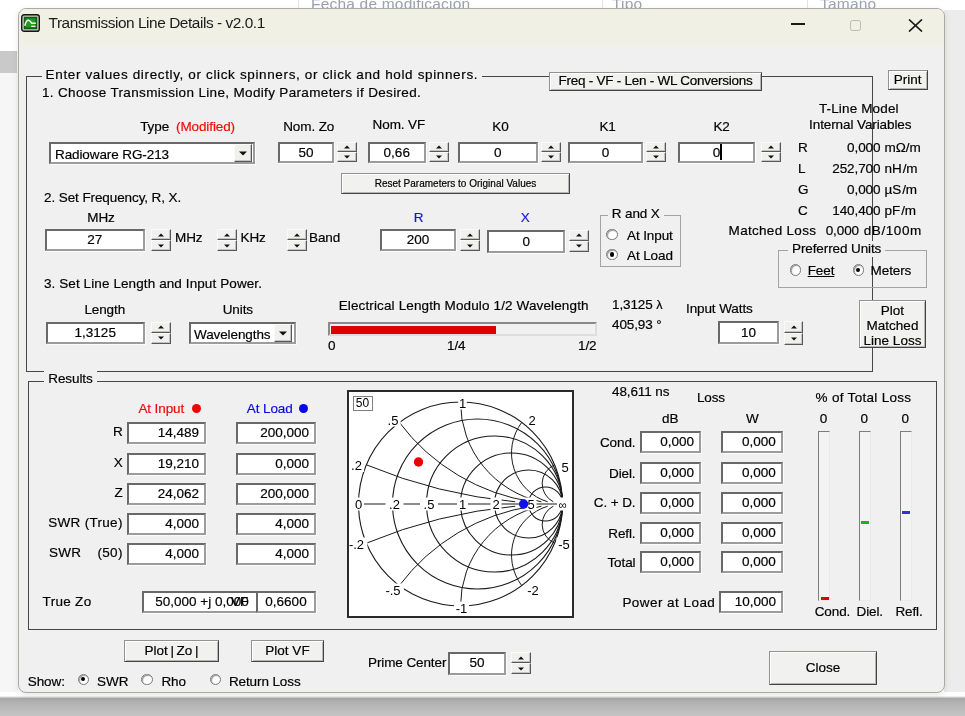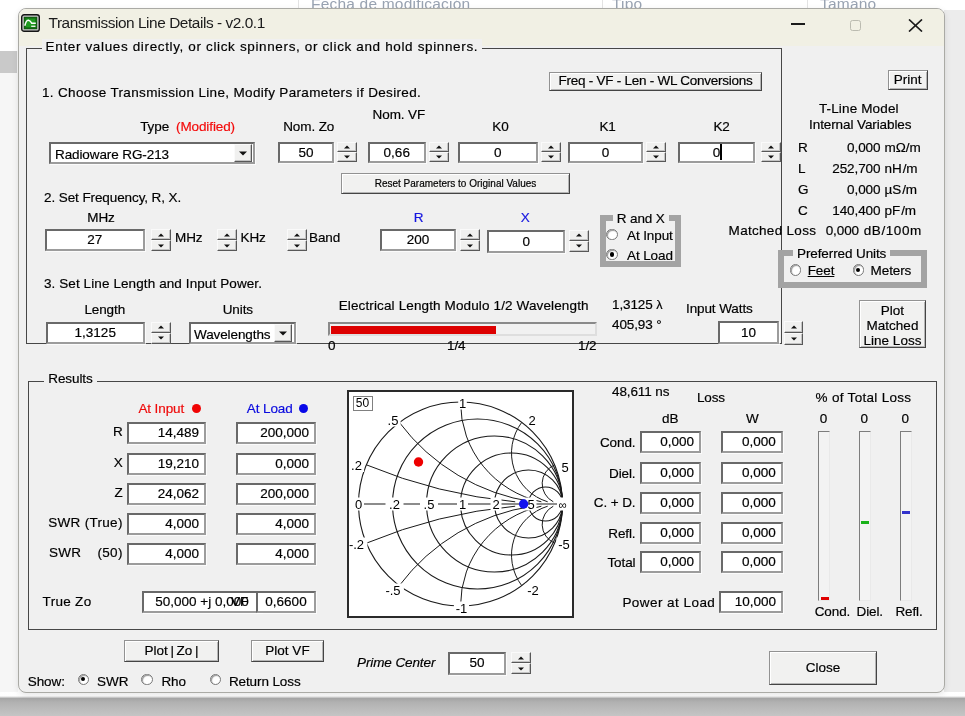--- a/index.html
+++ b/index.html
@@ -10,21 +10,21 @@
 .bt{-webkit-text-stroke:0.18px #000;background:#f1f1f0;border:1px solid;border-color:#929292 #444 #444 #929292;
 box-shadow:inset 1px 1px 0 #fff,inset -1px -1px 0 #b5b5b5;text-align:center;color:#000;white-space:nowrap}
 .spn{}
 .sb{position:relative;width:100%;background:#f0f0ef;border:1px solid;border-color:#fafafa #585858 #585858 #fafafa;box-shadow:inset -1px -1px 0 #c3c3c3}
 .tu,.td{position:absolute;left:50%;top:50%;width:0;height:0;border-left:3.2px solid transparent;border-right:3.2px solid transparent}
 .tu{border-bottom:3.8px solid #111;transform:translate(-50%,-52%)}
 .td{border-top:3.8px solid #111;transform:translate(-50%,-48%)}
 .rd{width:11.5px;height:11.5px;border-radius:50%;background:#fff;border:1px solid #787878;box-shadow:inset 1px 1px 1px #9a9a9a}
 .rd.on::after{content:"";position:absolute;left:2.7px;top:2.7px;width:4.2px;height:4.2px;background:#000;border-radius:50%}
 .gb{border:1.5px solid #474747}
-.gb2{border:6px solid #a3a3a3}
+.gb2{border:1px solid #a3a3a3}
 .lg{-webkit-text-stroke:0.18px #000;position:absolute;top:-10.2px;background:#f0f0f0;padding:0 4px;font-size:13.5px;line-height:16px;white-space:nowrap;letter-spacing:-0.1px}
 .cbtn{position:absolute;right:2px;top:2px;bottom:2px;width:18px;background:#f0f0ef;border:1px solid;border-color:#fafafa #585858 #585858 #fafafa;box-shadow:inset -1px -1px 0 #c3c3c3}
 .cbtn::after{content:"";position:absolute;left:50%;top:50%;transform:translate(-50%,-40%);border-left:4px solid transparent;border-right:4px solid transparent;border-top:4.5px solid #111}
 </style></head><body>
 <div style="left:0;top:0;width:965px;height:716px;background:#ffffff"></div>
 <div class="lb" style="left:311px;top:-4px;font-size:15.5px;color:#99a3b2;letter-spacing:0.2px;-webkit-text-stroke:0">Fecha de modificación</div>
 <div class="lb" style="left:612px;top:-4px;font-size:15.5px;color:#99a3b2;letter-spacing:0.2px;-webkit-text-stroke:0">Tipo</div>
 <div class="lb" style="left:820px;top:-4px;font-size:15.5px;color:#99a3b2;letter-spacing:0.2px;-webkit-text-stroke:0">Tamaño</div>
 <div style="left:297.5px;top:0;width:1px;height:8px;background:#e3e3e3"></div>
 <div style="left:601.5px;top:0;width:1px;height:8px;background:#e3e3e3"></div>
@@ -46,28 +46,28 @@
 <path d="M3.8 11.8 Q5.3 5.8 7.4 6.3 T10.8 9.3 L14.8 9.3" stroke="#fff" stroke-width="1.5" fill="none"></path>
 <path d="M10.2 12.3 h4.3" stroke="#f2f2f2" stroke-width="1.3"></path>
 </svg></div>
 <div class="lb" style="left:48.5px;top:14.4px;font-size:15.4px;line-height:18px;letter-spacing:-0.44px;color:#1b1b1b;-webkit-text-stroke:0">Transmission Line Details - v2.0.1</div>
 <div style="left:791px;top:23.3px;width:13.5px;height:1.9px;background:#1b1b1b"></div>
 <div style="left:849.9px;top:19.6px;width:11.2px;height:11.3px;border:1.6px solid #bbbbb0;border-radius:2.5px"></div>
 <div style="left:908px;top:18.4px;width:15px;height:13px">
 <svg width="15" height="13" viewBox="0 0 15 13">
 <path d="M1 0.5 L14 12.5 M14 0.5 L1 12.5" stroke="#1b1b1b" stroke-width="1.7"></path>
 </svg></div>
-<div class="gb" style="left:26px;top:48px;width:756px;height:295.5px">
+<div class="gb" style="left:26px;top:76px;width:847px;height:295.5px">
     <span class="lg" style="left:14.6px"><span style="letter-spacing:0.64px">Enter values directly, or click spinners, or click and hold spinners.</span></span>
   </div>
 <div class="lb" style="left:42px;top:85.2px;letter-spacing:0.34px">1. Choose Transmission Line, Modify Parameters if Desired.</div>
 <div class="lb" style="left:140.2px;top:119.2px;text-align:center;">Type</div>
 <div class="lb" style="left:176px;top:119.2px;color:#f40b0b">(Modified)</div>
 <div class="lb" style="left:283.2px;top:119.2px;">Nom. Zo</div>
-<div class="lb" style="left:372.6px;top:107px;">Nom. VF</div>
+<div class="lb" style="left:372.6px;top:117px;">Nom. VF</div>
 <div class="lb" style="left:492.3px;top:119.2px;">K0</div>
 <div class="lb" style="left:599.4px;top:119.2px;">K1</div>
 <div class="lb" style="left:713.4px;top:119.2px;">K2</div>
 <div class="tb" style="left:49px;top:142px;width:205.5px;height:21.5px;line-height:17.5px;text-align:left;"></div>
 <div class="lb" style="left:55px;top:146.5px">Radioware RG-213</div>
 <div class="cbtn" style="left:234px;top:144px;width:18px;height:17.5px;right:auto;bottom:auto"></div>
 <div class="tb" style="left:278px;top:141.5px;width:56px;height:21px;line-height:17px;text-align:center;">50</div>
 <div class="spn" style="left:337px;top:141.5px;width:20px;height:21px">
 <div class="sb" style="height:10px">
       <i class="tu"></i>
@@ -344,21 +344,21 @@
 <div class="lb" style="left:901.6px;top:410.6px">0</div>
 <div style="left:899.5px;top:431.4px;width:12.3px;height:170px;background:#f3f3f3;border:1.5px solid;border-color:#7d7d7d #e9e9e9 #e9e9e9 #7d7d7d"></div>
 <div style="left:820.9px;top:597.2px;width:8px;height:3px;background:#e00000"></div>
 <div style="left:861.4px;top:521.4px;width:8px;height:3px;background:#19b219"></div>
 <div style="left:902.3px;top:511.2px;width:8px;height:3px;background:#3333cc"></div>
 <div class="lb" style="left:814.7px;top:603.6px;">Cond.</div>
 <div class="lb" style="left:856.5px;top:603.6px;">Diel.</div>
 <div class="lb" style="left:895.4px;top:603.6px;">Refl.</div>
 <div class="bt" style="left:124px;top:639.5px;width:95px;height:22.5px;font-size:13.5px;line-height:20px;">Plot | Zo |</div>
 <div class="bt" style="left:251px;top:639.5px;width:73px;height:22.5px;font-size:13.5px;line-height:20px;">Plot VF</div>
-<div class="lb" style="left:357px;top:655.2px;font-style:italic;">Prime Center</div>
+<div class="lb" style="left:368px;top:655.2px;">Prime Center</div>
 <div class="tb" style="left:448px;top:652px;width:58px;height:22.5px;line-height:18.5px;text-align:center;">50</div>
 <div class="spn" style="left:511px;top:652px;width:20px;height:22.5px">
 <div class="sb" style="height:11px">
       <i class="tu"></i>
     </div>
 <div class="sb" style="height:11px">
       <i class="td"></i>
     </div>
   </div>
 <div class="bt" style="left:769px;top:651px;width:108px;height:33.5px;font-size:13.5px;line-height:31px;">Close</div>

